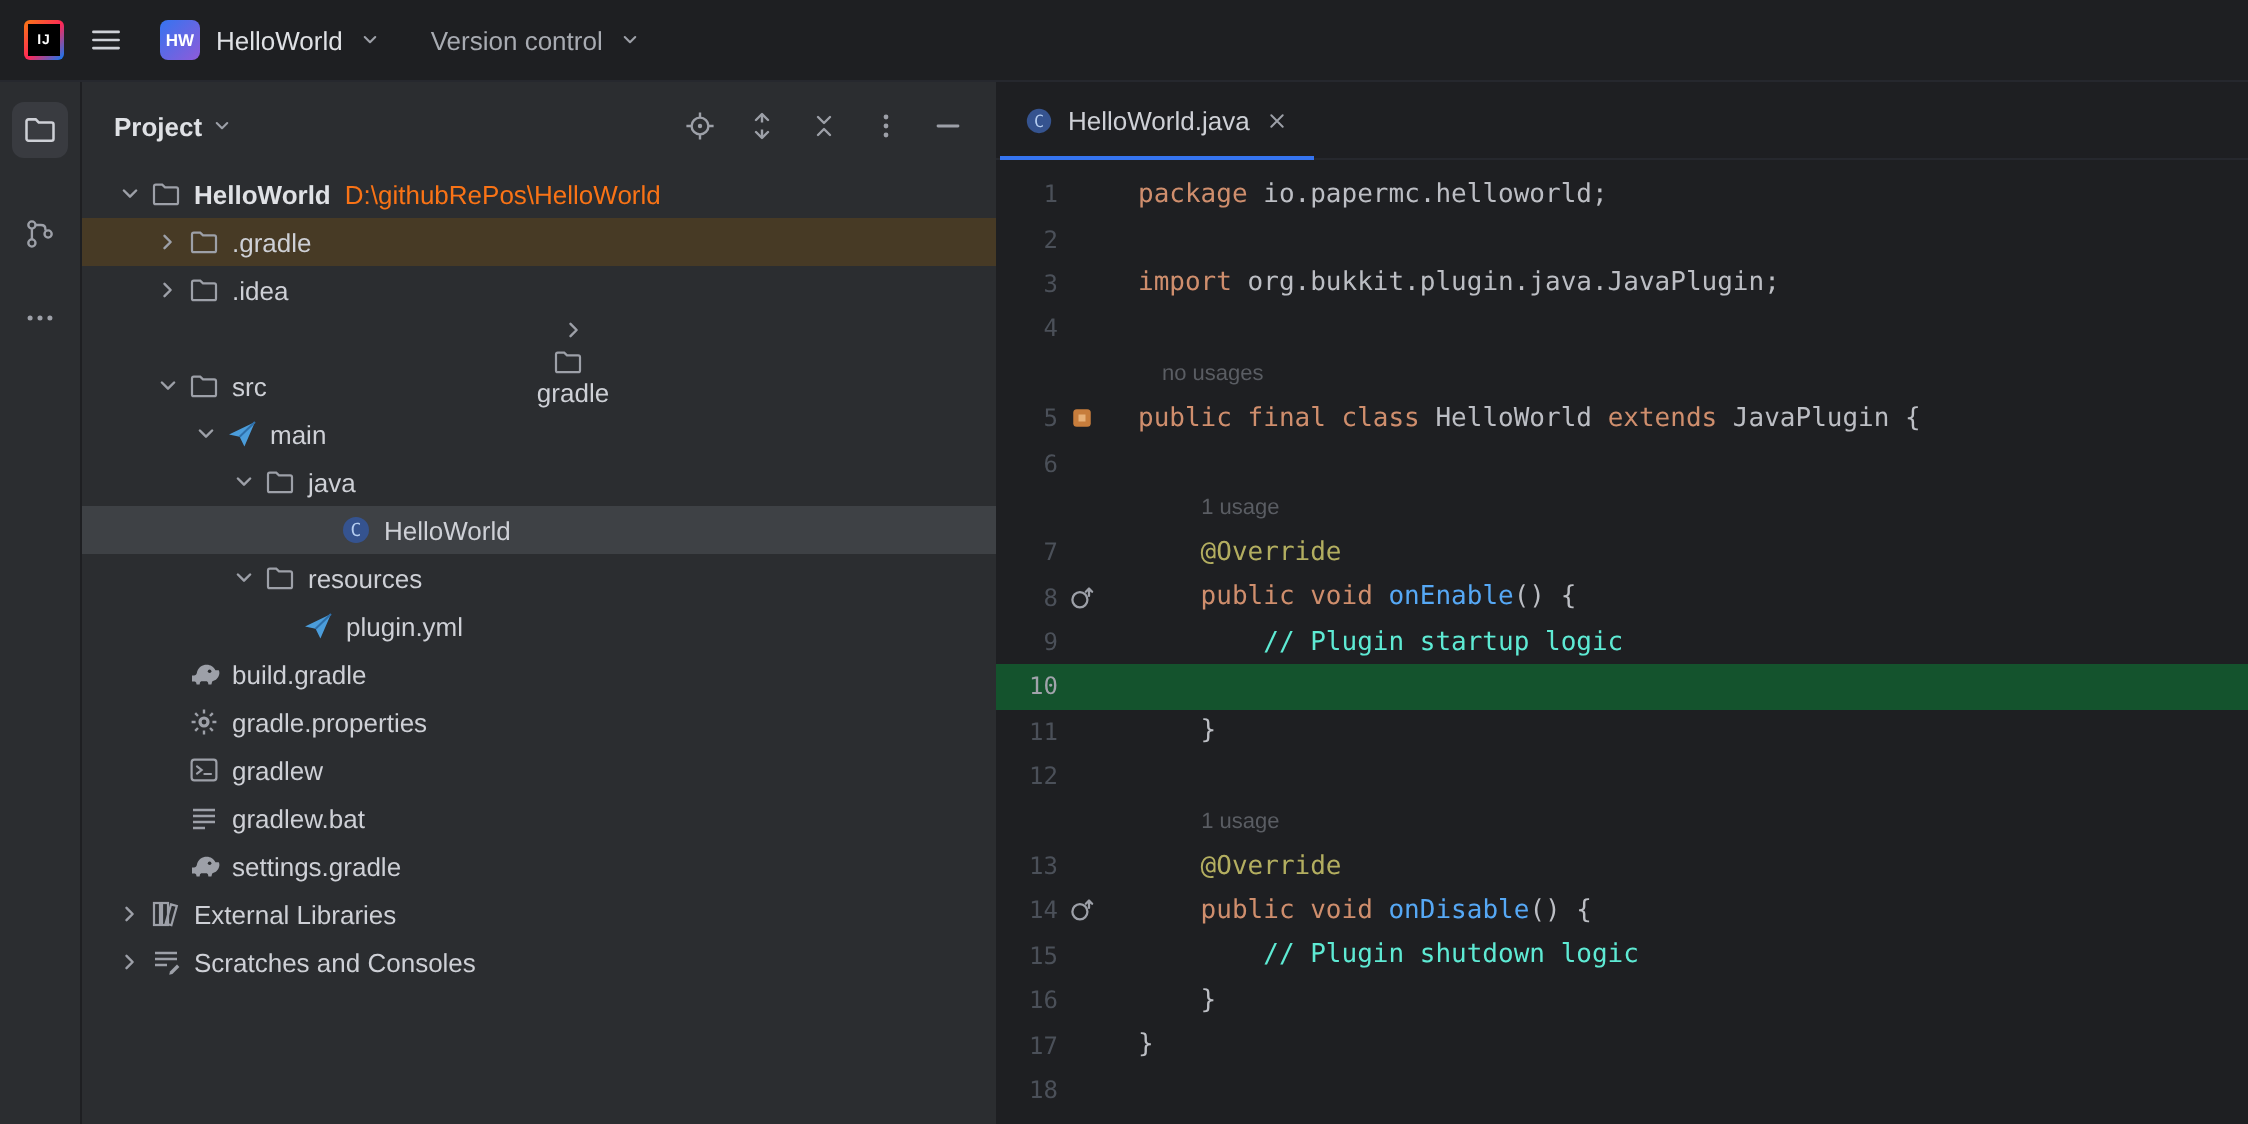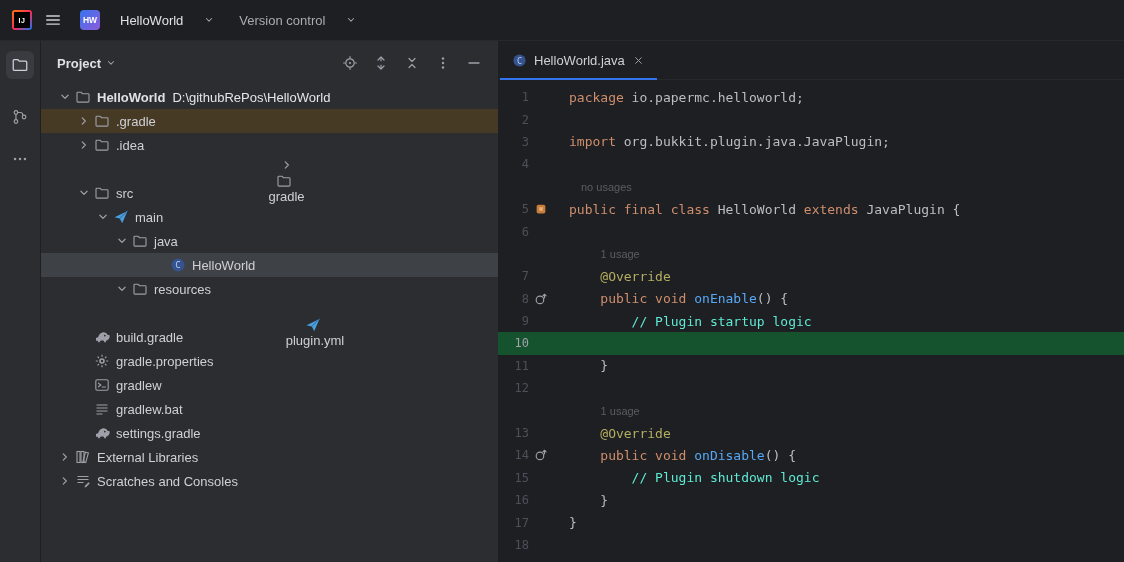--- a/index.html
+++ b/index.html
@@ -5,21 +5,21 @@
   html,body{margin:0;padding:0}
   body{width:1124px;height:562px;background:#1e1f22;font-family:"Liberation Sans",sans-serif;font-size:13px;color:#bcbec4;overflow:hidden}
   .icon{display:inline-flex;align-items:center;justify-content:center;flex:none}
   .icon svg{width:16px;height:16px;display:block}
 
   
   .titlebar{height:40px;display:flex;align-items:center;padding:0 12px;gap:12px;background:#1e1f22;border-bottom:1px solid #26282e}
   .ij-logo{width:20px;height:20px;border-radius:3px;background:linear-gradient(135deg,#f97a12,#fe2857 52%,#087cfa);position:relative;flex:none;cursor:default}
   .ij-logo span{position:absolute;inset:2px;background:#000;color:#fff;font-size:7px;font-weight:bold;display:flex;align-items:center;justify-content:center;letter-spacing:.5px}
   .menu-btn svg{width:18px;height:18px}
-  .tb-item{display:flex;align-items:center;gap:20px;padding:4px 6px;border-radius:4px;color:#dfe1e5}
+  .tb-item{display:flex;align-items:center;gap:8px;padding:4px 6px;border-radius:4px;color:#dfe1e5}
   .hw-badge{width:20px;height:20px;border-radius:4px;background:linear-gradient(135deg,#3574f0,#8e5bd9);color:#fff;font-size:8.5px;font-weight:bold;display:flex;align-items:center;justify-content:center}
   .vc span{color:#a8abb2}
   .chev-sm svg{width:12px;height:12px}
 
   
   .main{display:flex;height:521px}
   .activity-bar{width:40px;background:#2b2d30;border-right:1px solid #1e1f22;display:flex;flex-direction:column;align-items:center;padding-top:10px;gap:14px;flex:none}
   .ab-item{width:28px;height:28px;border-radius:6px;display:flex;align-items:center;justify-content:center}
   .ab-item.active{background:#393b40}
   .ab-item svg{width:18px;height:18px}
@@ -34,21 +34,21 @@
   .tb-btn svg{width:16px;height:16px}
   .tree{flex:1;overflow:hidden}
   .tree-row{height:24px;display:flex;align-items:center;white-space:nowrap}
   .tree-row.selected{background:#3e4145}
   .tree-row.modified{background:#473a25}
   .chev{width:18px;height:16px;display:inline-flex;align-items:center;justify-content:center;flex:none}
   .chev svg{width:14px;height:14px}
   .tree-row .icon{width:18px;margin-right:5px}
   .tree-label{color:#ced0d6}
   .tree-label.bold{font-weight:600;color:#dfe1e5}
-  .tree-suffix{color:#e5e5e5;margin-left:7px}
+  .tree-suffix{color:#f97316;margin-left:7px}
 
   
   .editor{flex:1;display:flex;flex-direction:column;background:#1e1f22;min-width:0}
   .tabbar{height:38px;display:flex;align-items:stretch;border-bottom:1px solid #26282e;padding-left:2px;flex:none}
   .tab{display:flex;align-items:center;gap:7px;padding:0 12px;position:relative;color:#ced0d6}
   .tab.active::after{content:"";position:absolute;left:0;right:0;bottom:-1px;height:2px;background:#3574f0}
   .tab .icon svg{width:15px;height:15px}
   .tab .close svg{width:13px;height:13px}
   .code{flex:1;padding-top:6px;font-family:"DejaVu Sans Mono",monospace;font-size:13px}
   .code-row{height:22.4px;display:flex;align-items:center}
@@ -289,21 +289,21 @@
               <path d="M4.5 6 8 9.5 11.5 6" fill="none" stroke="#9da0a8" stroke-width="1.4" stroke-linecap="round" stroke-linejoin="round"></path>
             </svg>
           </span>
           <span class="icon">
             <svg viewBox="0 0 16 16">
               <path d="M2 4.2c0-.5.4-.9.9-.9h3.2l1.4 1.4h5.6c.5 0 .9.4.9.9v6.6c0 .5-.4.9-.9.9H2.9c-.5 0-.9-.4-.9-.9z" fill="none" stroke="#9da0a8" stroke-width="1.1"></path>
             </svg>
           </span>
           <span class="tree-label">resources</span>
         </div>
-        <div class="tree-row" style="padding-left: 91px; flex-direction: column;">
+        <div class="tree-row" style="padding-left: 91px;">
           <span class="chev"></span>
           <span class="icon">
             <svg viewBox="0 0 16 16">
               <path d="M1.5 8.2 14.5 2 9.2 14.2 6.8 9.4z" fill="#4b9ddb"></path>
               <path d="M14.5 2 6.8 9.4" stroke="#2e6ea8" stroke-width="1" fill="none"></path>
             </svg>
           </span>
           <span class="tree-label">plugin.yml</span>
         </div>
         <div class="tree-row" style="padding-left: 34px;">

